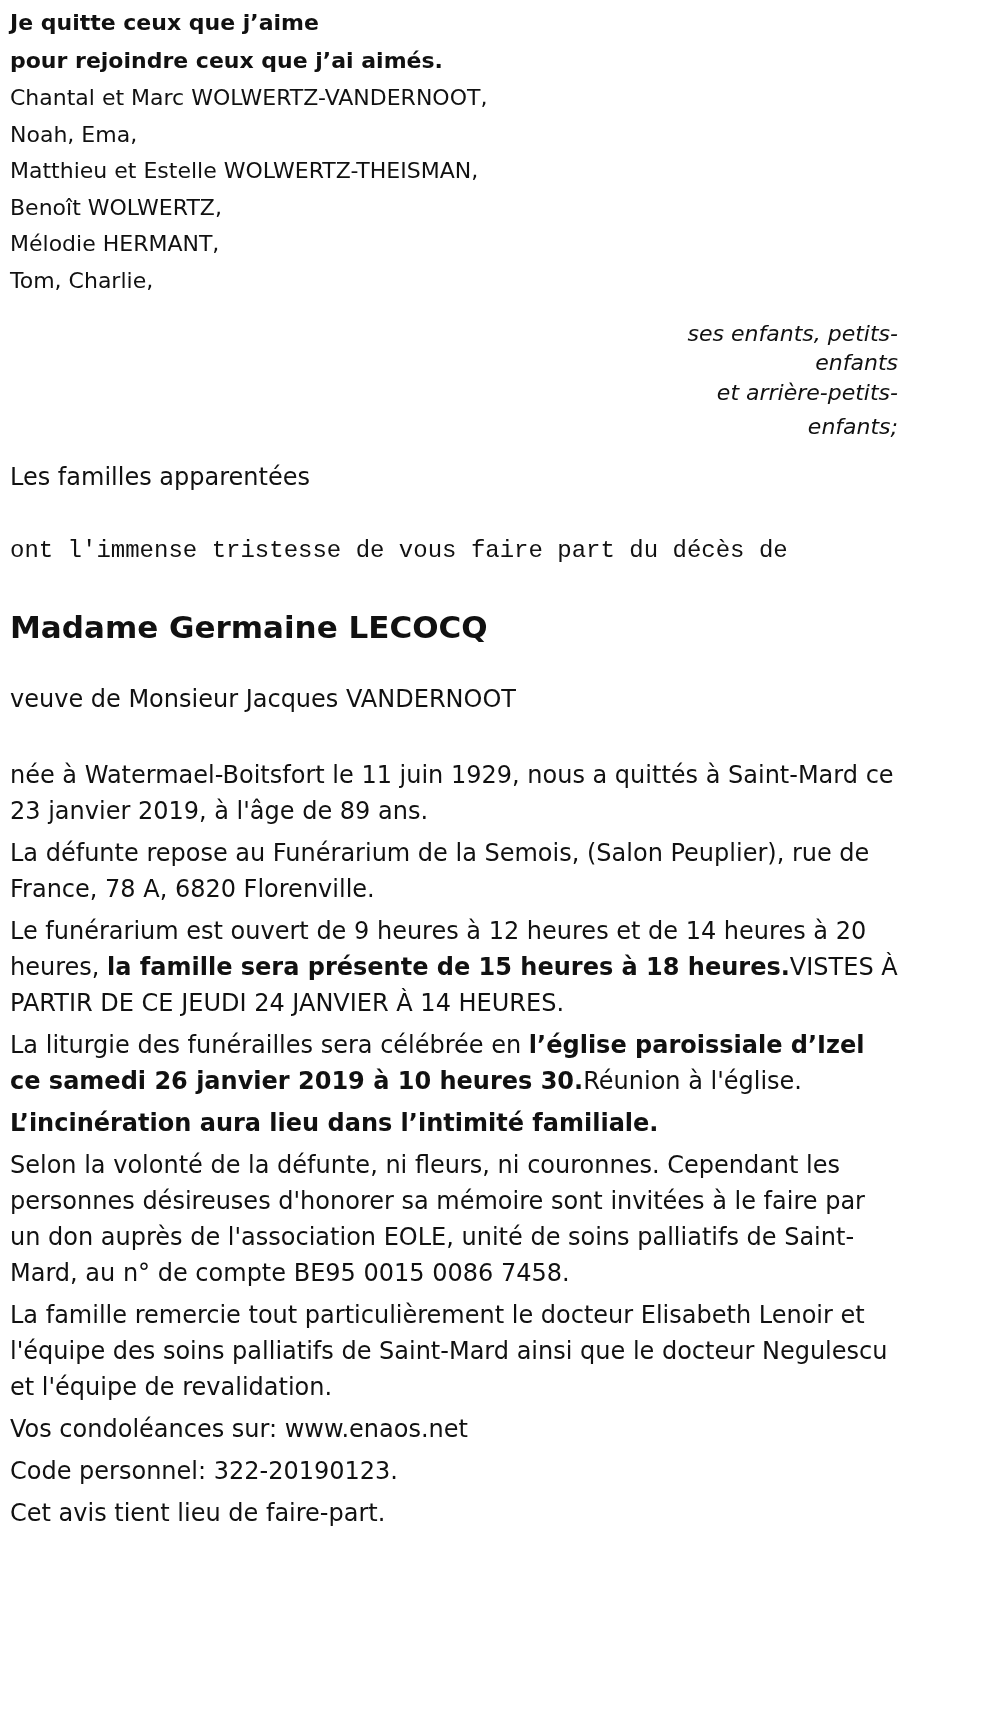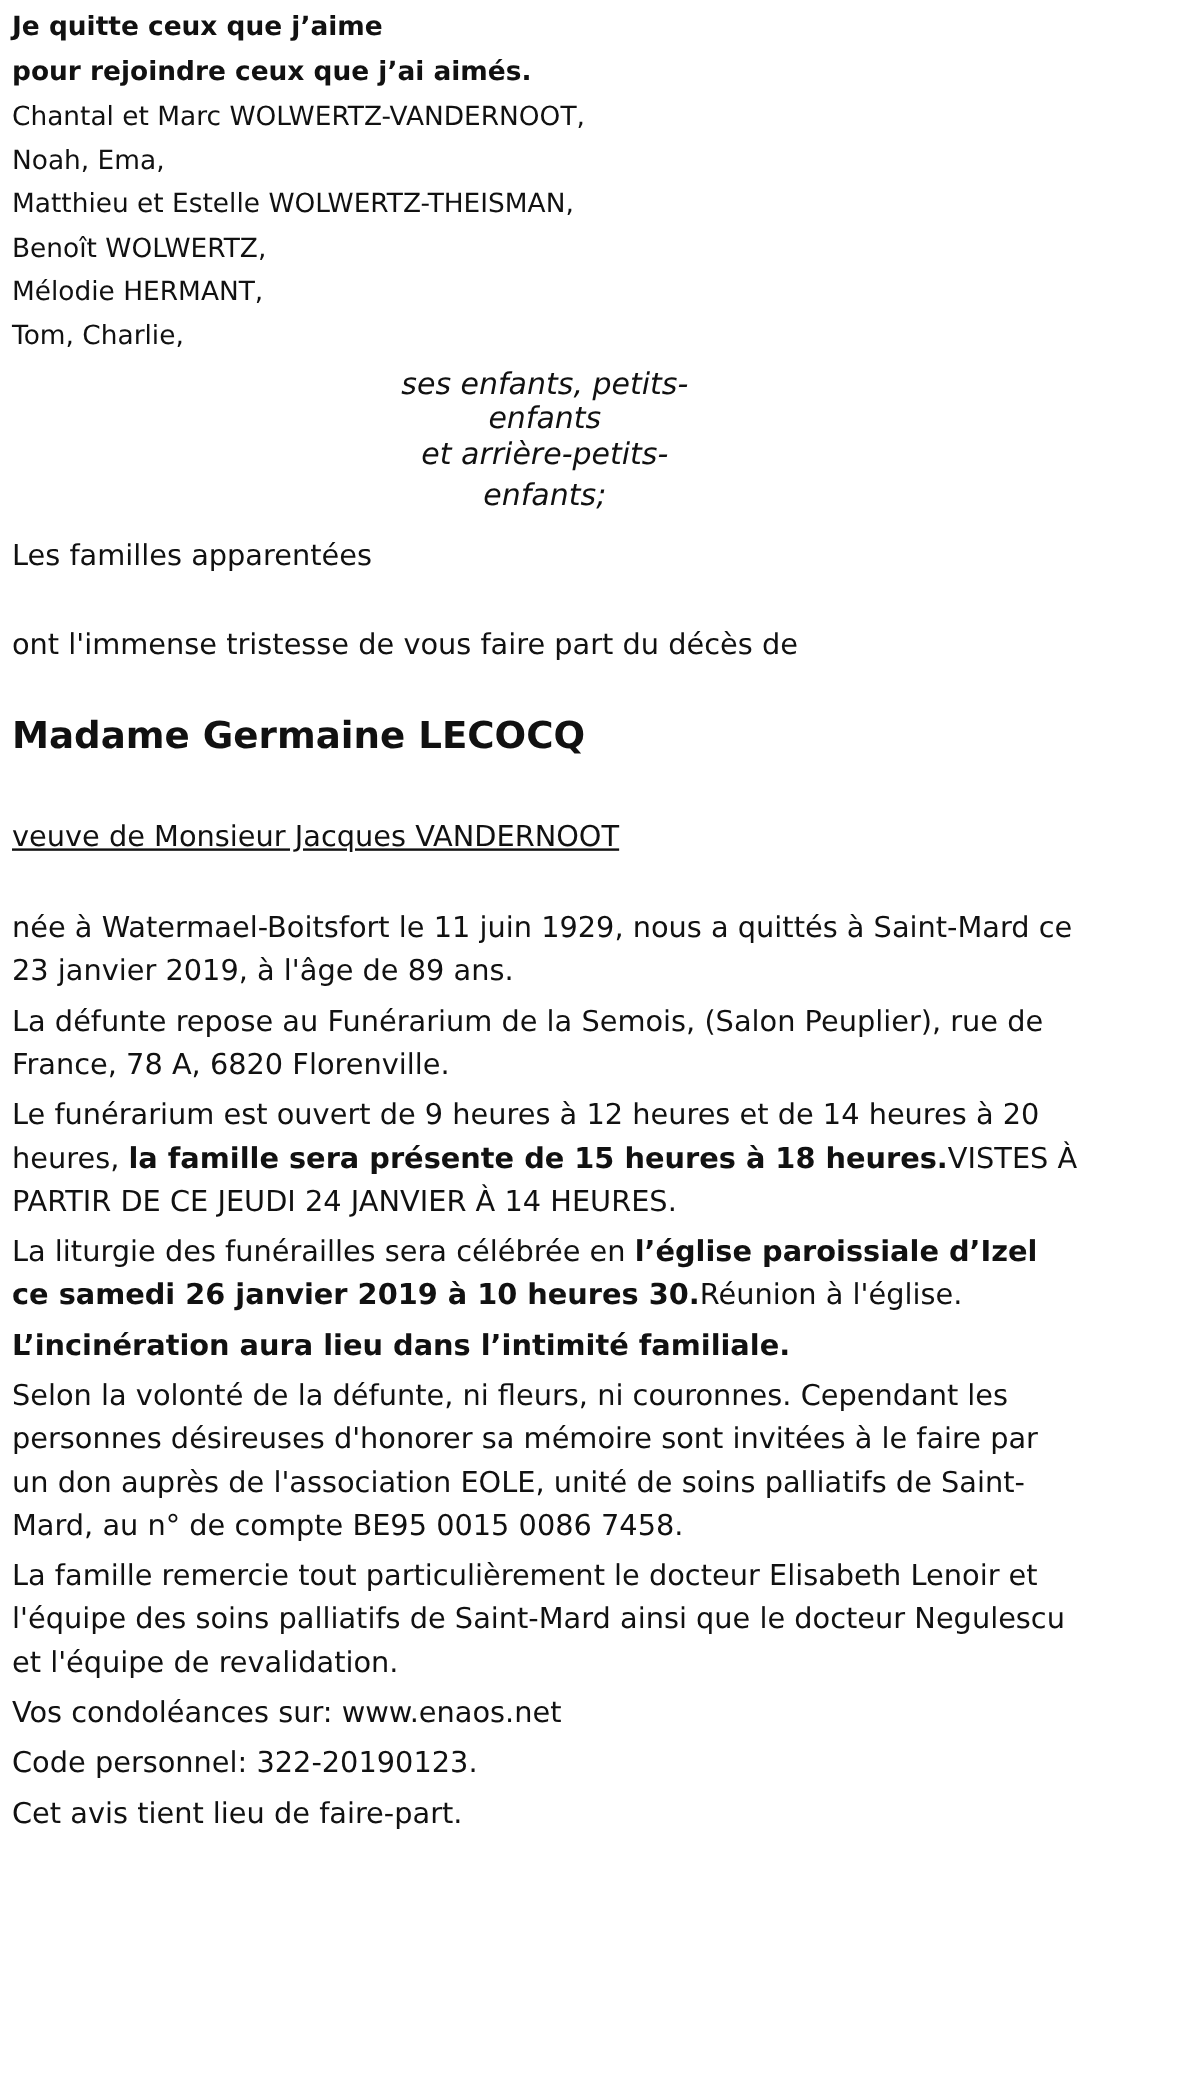--- a/index.html
+++ b/index.html
@@ -4,28 +4,28 @@
 <style>
   html, body { margin: 0; padding: 0; background: #ffffff; }
   body {
     width: 1000px; height: 1730px; overflow: hidden;
     font-family: "DejaVu Sans", sans-serif;
     color: #111111;
   }
   .page { position: relative; padding: 0 0 0 10px; width: 888px; }
   .poem { font-weight: bold; font-size: 22px; line-height: 38px; margin-top: 4px; }
   .family { font-size: 22px; line-height: 36.5px; }
-  .relation { text-align: center; font-style: italic; font-size: 25px; line-height: 33px; margin-top: 4px; }
+  .relation { text-align: right; font-style: italic; font-size: 22px; line-height: 33px; margin-top: 18px; }
   .relation .l2 { line-height: 26px; }
   .relation .l4 { line-height: 36px; }
   .p { font-size: 24px; line-height: 36px; margin: 0 0 6px 0; }
   .apparentees { margin-top: 14px; }
-  .intro { margin-top: 38px; }
+  .intro { margin-top: 38px; font-family: Liberation Mono, monospace; }
   .name { font-weight: bold; font-size: 31px; line-height: 40px; margin-top: 38px; }
-  .veuve { margin-top: 46px; text-decoration: underline; }
+  .veuve { margin-top: 34px; }
   .birth { margin-top: 40px; }
   b { font-weight: bold; }
 </style>
 </head>
 <body>
 
 <div class="page">
   <div class="poem">
     <div>Je quitte ceux que j’aime</div>
     <div>pour rejoindre ceux que j’ai aimés.</div>

